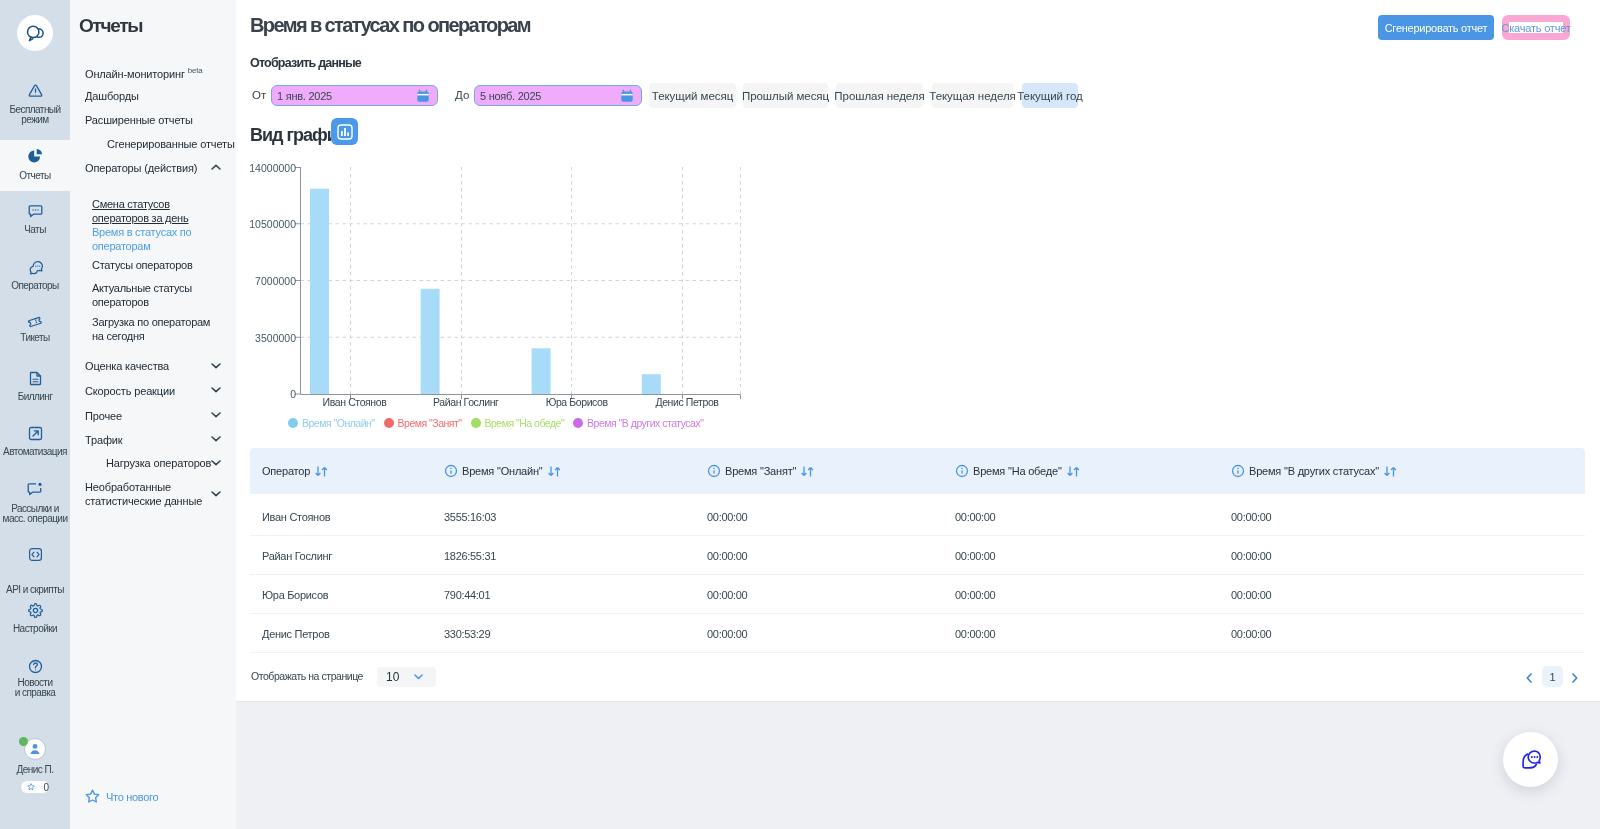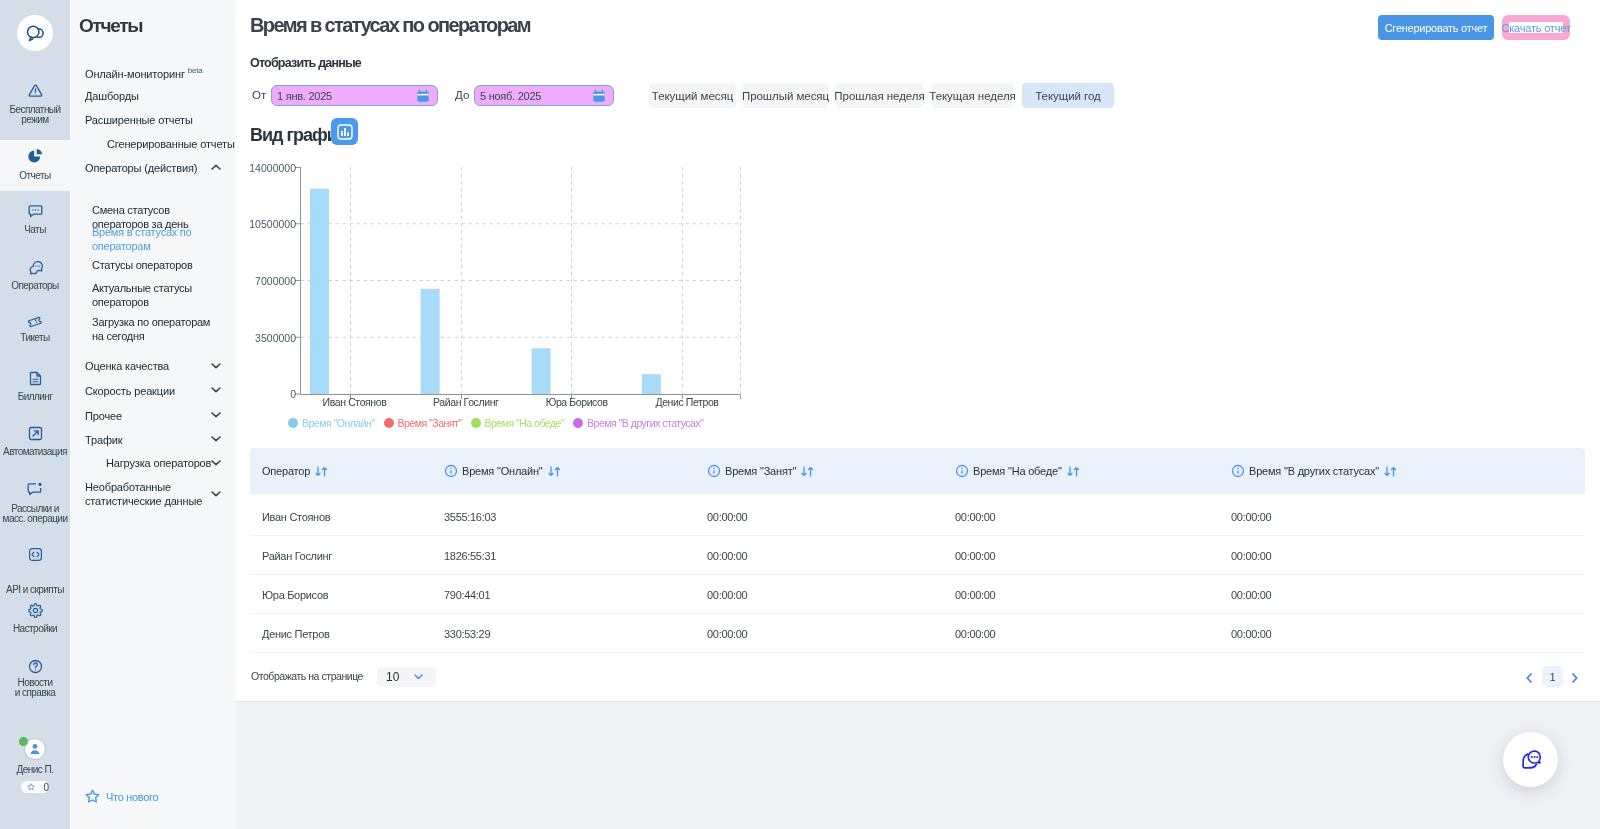--- a/index.html
+++ b/index.html
@@ -72,33 +72,33 @@
 
 <div class="lab" style="left:252px; top:89px;">От</div>
 <div class="dinput" style="left:271px; width:167px;">1 янв. 2025
   <svg width="14" height="14" viewBox="0 0 14 14">
       <path d="M3.5 1.2v1.3M10.5 1.2v1.3" stroke="#4a96e4" stroke-width="1.4" stroke-linecap="round"></path>
       <rect x="1.3" y="2.5" width="11.4" height="10.2" rx="1.8" fill="#4a96e4"></rect>
       <rect x="1.3" y="4.9" width="11.4" height="1.5" fill="#fff"></rect>
     </svg>
 </div>
 <div class="lab" style="left:455px; top:89px;">До</div>
-<div class="dinput" style="left:474px; width:140px;">5 нояб. 2025
+<div class="dinput" style="left:474px; width:168px;">5 нояб. 2025
   <svg width="14" height="14" viewBox="0 0 14 14">
       <path d="M3.5 1.2v1.3M10.5 1.2v1.3" stroke="#4a96e4" stroke-width="1.4" stroke-linecap="round"></path>
       <rect x="1.3" y="2.5" width="11.4" height="10.2" rx="1.8" fill="#4a96e4"></rect>
       <rect x="1.3" y="4.9" width="11.4" height="1.5" fill="#fff"></rect>
     </svg>
 </div>
 
 <div class="qf" style="left:649px; width:87px;">Текущий месяц</div>
 <div class="qf" style="left:743px; width:85px;">Прошлый месяц</div>
 <div class="qf" style="left:836px; width:87px;">Прошлая неделя</div>
 <div class="qf" style="left:932px; width:81px;">Текущая неделя</div>
-<div class="qf on" style="left:1022px; width:92px;">Текущий год</div>
+<div class="qf on" style="left:1022px; width:56px;">Текущий год</div>
 
 <div class="viewlab">Вид графика</div>
 <div class="viewbtn">
   <svg width="16" height="16" viewBox="0 0 16 16" fill="none">
       <rect x="1" y="1" width="14" height="14" rx="3" stroke="#fff" stroke-width="1.4"></rect>
       <rect x="4" y="7" width="1.8" height="5" fill="#fff"></rect>
       <rect x="7.1" y="4" width="1.8" height="8" fill="#fff"></rect>
       <rect x="10.2" y="8.5" width="1.8" height="3.5" fill="#fff"></rect>
     </svg>
 </div>
@@ -406,21 +406,21 @@
 
   <div class="mi" style="top:66.0px;">Онлайн-мониторинг <sup style="font-size:8px;color:#455a64;">beta</sup></div>
   <div class="mi" style="top:90.0px;">Дашборды</div>
   <div class="mi" style="top:114.0px;">Расширенные отчеты</div>
   <div class="mi" style="top:138.0px;margin-left:22px;">Сгенерированные отчеты</div>
   <div class="mi" style="top:162.0px;">Операторы (действия)</div>
   <svg class="chev" style="left:141px; top:164px;" width="10" height="6" viewBox="0 0 10 6" fill="none" stroke="#37474f" stroke-width="1.6" stroke-linecap="round" stroke-linejoin="round">
       <path d="M1 5l4-3.7L9 5"></path>
     </svg>
 
-  <div class="mi sub" style="top:203px;">Смена статусов<br>операторов за день</div>
+  <div class="mi sub" style="top:197px;text-decoration:underline;">Смена статусов<br>операторов за день</div>
   <div class="mi sub" style="top:225px; color:#4f9fe0;">Время в статусах по<br>операторам</div>
   <div class="mi sub" style="top:257.5px;">Статусы операторов</div>
   <div class="mi sub" style="top:281px;">Актуальные статусы<br>операторов</div>
   <div class="mi sub" style="top:315px;">Загрузка по операторам<br>на сегодня</div>
 
   <div class="mi" style="top:360.0px;">Оценка качества</div>
   <svg class="chev" style="left:141px; top:363px;" width="10" height="6" viewBox="0 0 10 6" fill="none" stroke="#37474f" stroke-width="1.6" stroke-linecap="round" stroke-linejoin="round">
       <path d="M1 1l4 3.7L9 1"></path>
     </svg>
   <div class="mi" style="top:384.5px;">Скорость реакции</div>

